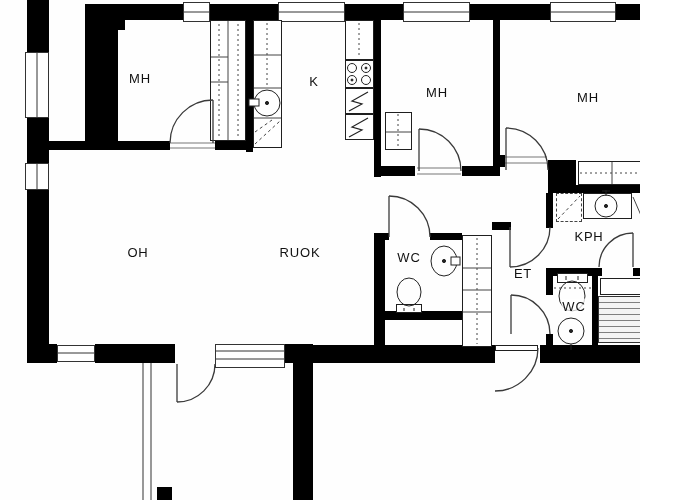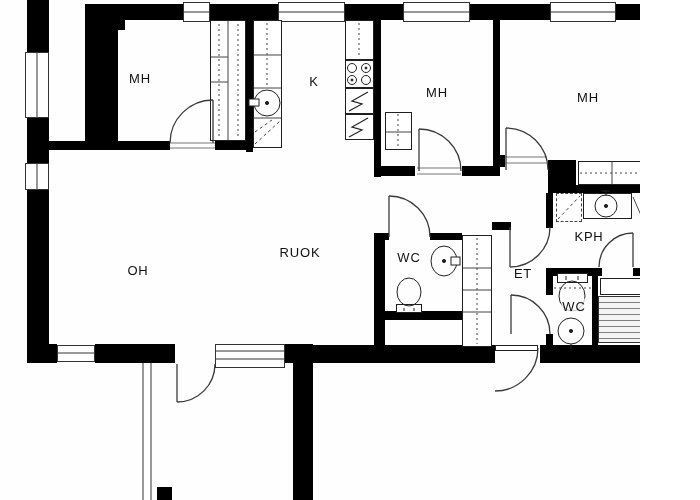--- a/index.html
+++ b/index.html
@@ -240,19 +240,19 @@
       <line x1="656" y1="196" x2="656" y2="203"></line>
         <line x1="664" y1="196" x2="664" y2="203"></line>
       <circle cx="660" cy="192" r="1.4" fill="#222"></circle>
     </g>
   </svg>
 
   <div class="lbl" style="left:140px;top:78px">MH</div>
   <div class="lbl" style="left:314px;top:81px">K</div>
   <div class="lbl" style="left:437px;top:92px">MH</div>
   <div class="lbl" style="left:588px;top:97px">MH</div>
-  <div class="lbl" style="left:138px;top:270px">OH</div>
+  <div class="lbl" style="left:138px;top:252px">OH</div>
   <div class="lbl" style="left:300px;top:252px">RUOK</div>
   <div class="lbl" style="left:409px;top:257px">WC</div>
   <div class="lbl" style="left:523px;top:273px">ET</div>
   <div class="lbl" style="left:589px;top:236px">KPH</div>
   <div class="lbl" style="left:574px;top:306px;background:rgba(255,255,255,.75);padding:0 1px">WC</div>
 </div>
 
 </body></html>

